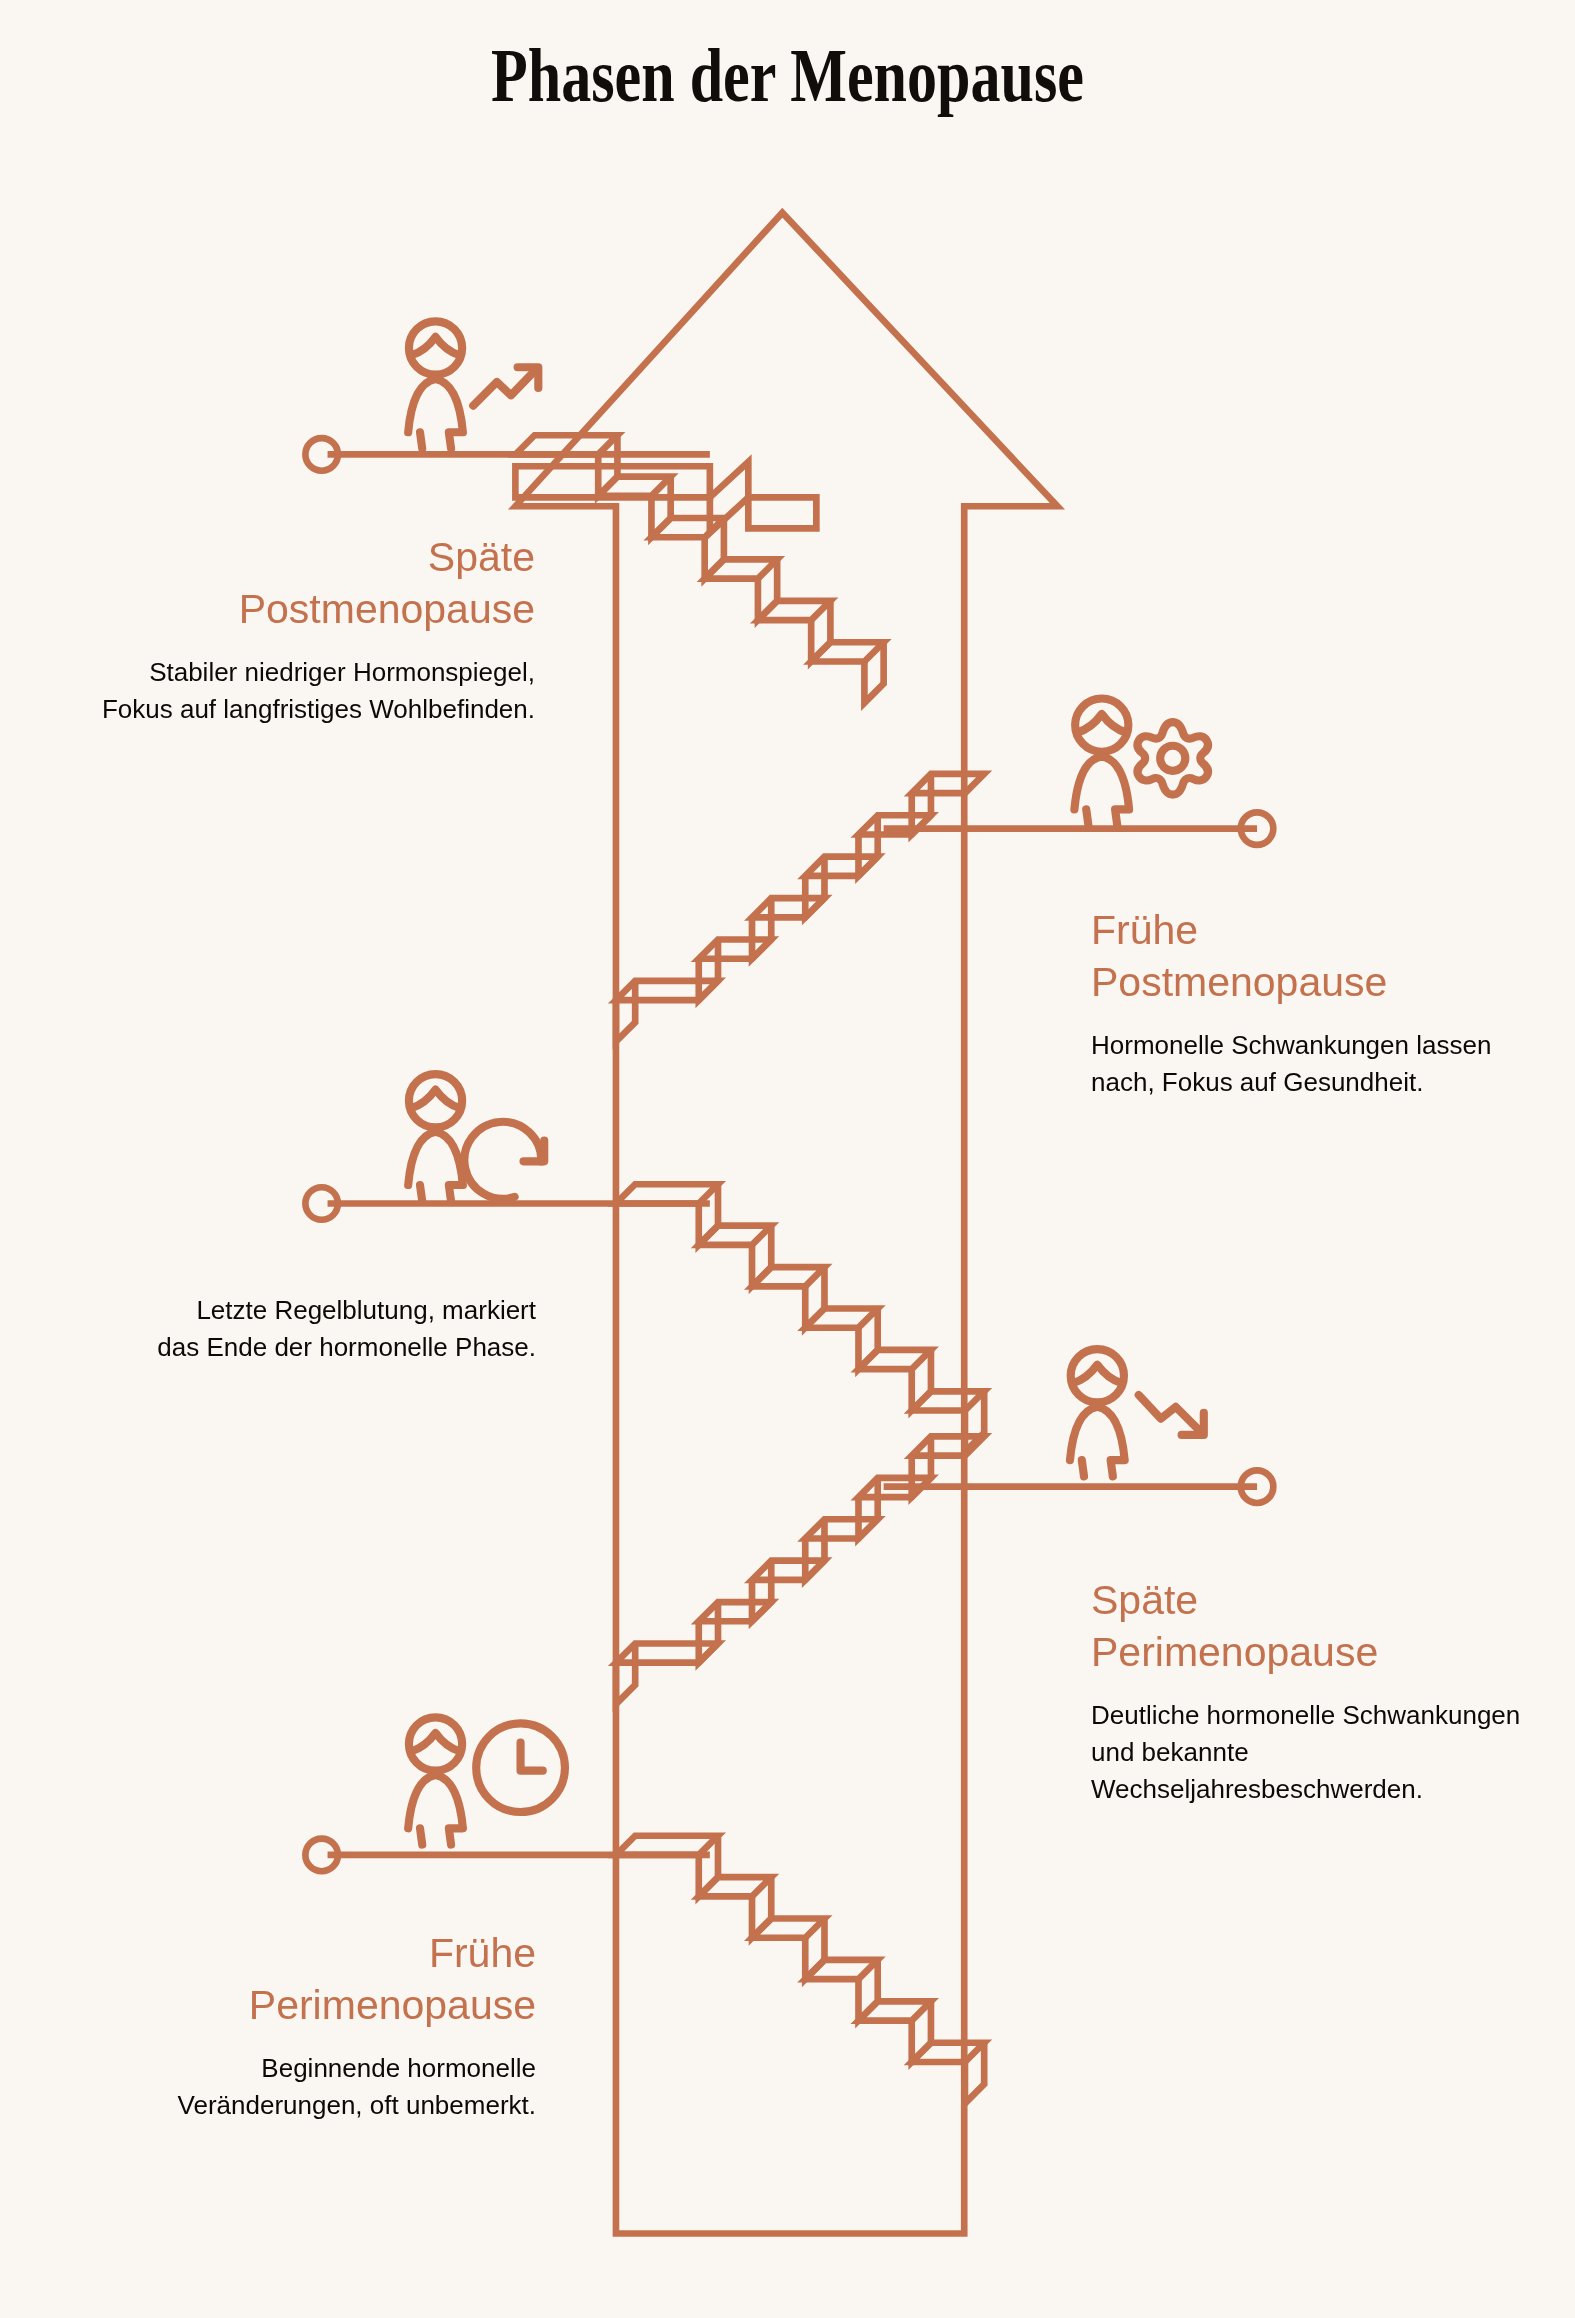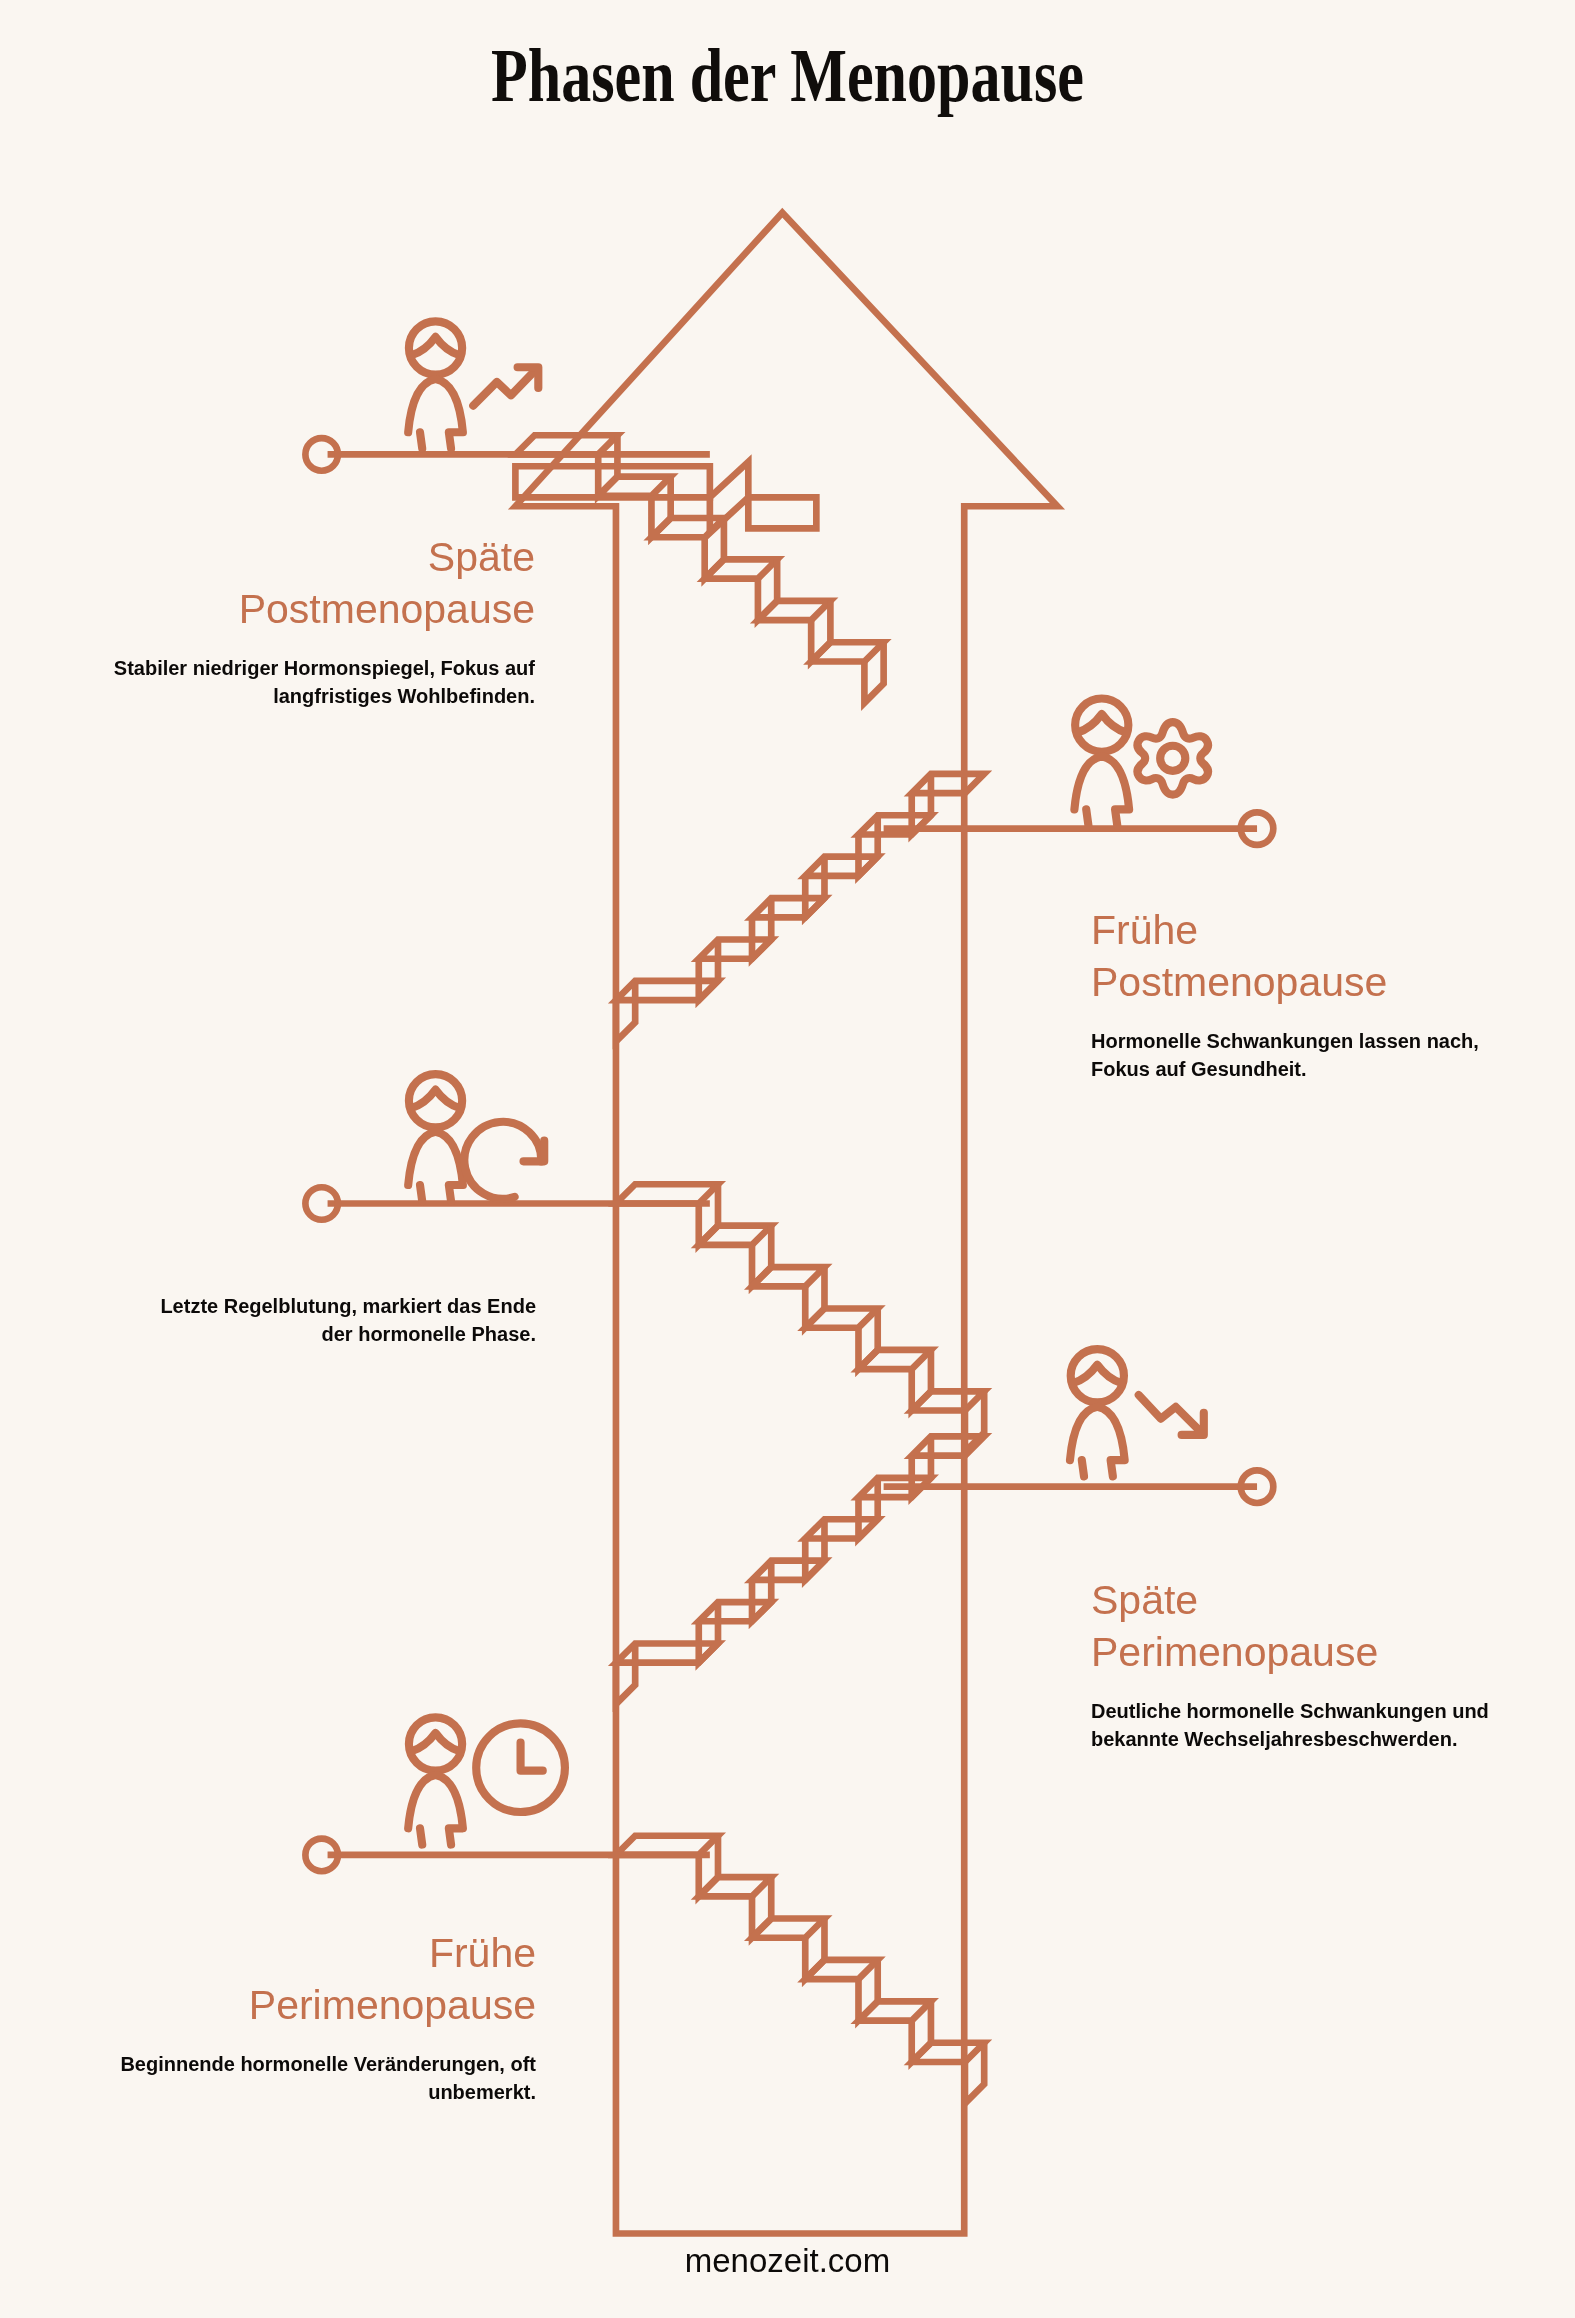--- a/index.html
+++ b/index.html
@@ -33,22 +33,22 @@
   .block { position:absolute;margin-left:25px; }
   .block h3 {
     color:#c4714e;
     font-weight:400;
     font-size:41px;
     line-height:1.28;
     white-space:pre-line;
   }
   .block p {
     color:#0c0a09;
-    font-weight:700;
-    font-size:20px;
+    font-weight:400;
+    font-size:26px;
     line-height:1.42;
     margin-top:18px;
   }
   .block.right { text-align:left; }
   .block.left  { text-align:right; }
 
   
   #blk-late-post  { left:74px;  top:531px;  width:436px; }
   #blk-early-post { left:1066px; top:904px; width:414px; }
   #blk-meno       { left:126px;  top:1274px; width:385px; }
@@ -230,15 +230,14 @@
 Perimenopause</h3>
     <p>Deutliche hormonelle Schwankungen und bekannte Wechseljahresbeschwerden.</p>
   </div>
 
   <div class="block left" id="blk-early-peri">
     <h3>Frühe
 Perimenopause</h3>
     <p>Beginnende hormonelle Veränderungen, oft unbemerkt.</p>
   </div>
 
-  <div class="footer">menozeit.com</div>
 </div>
 
 
 </body></html>

